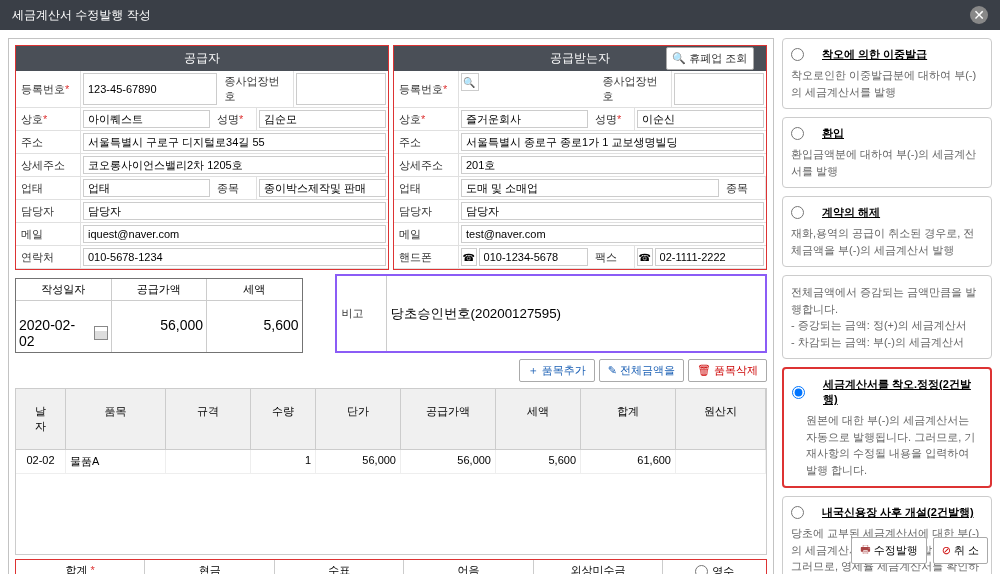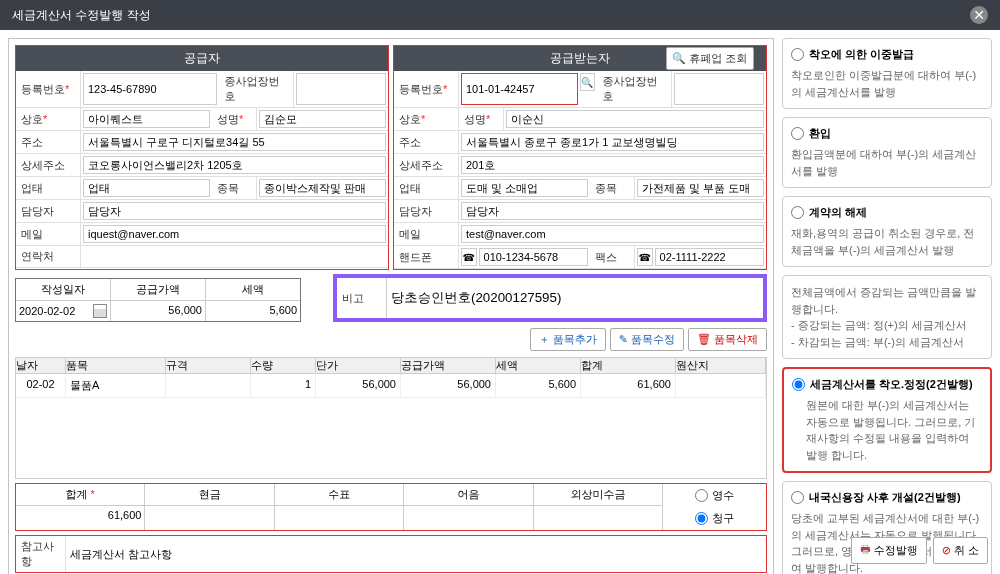--- a/index.html
+++ b/index.html
@@ -16,30 +16,30 @@
     .field-row { display: flex; border-bottom: 1px solid #e0e0e0; }
     .field-label { width: 65px; padding: 3px 5px; background: #fff; border-right: 1px solid #e0e0e0; font-size: 11px; color: #333; display: flex; align-items: center; }
     .field-label.req::after { content: " *"; color: #d33; }
     .field-value { flex: 1; padding: 2px; display: flex; }
     .field-value input { width: 100%; border: 1px solid #ccc; padding: 2px 4px; font-size: 11px; }
     .field-value input.red-border { border: 1px solid #d33; }
     .summary-row { display: flex; border: 1px solid #737373; margin-top: 4px; }
     .summary-cell { flex: 1; text-align: center; border-right: 1px solid #ccc; }
     .summary-cell:last-child { border-right: none; }
     .summary-head { padding: 3px; font-size: 11px; border-bottom: 1px solid #ccc; }
-    .summary-val { padding: 3px; font-size: 11px; text-align: right; }
-    .remarks { flex: 1.5; border: 4px solid #8b5cf6; display: flex; margin-left: 28px; }
+    .summary-val { padding: 3px; font-size: 14px; text-align: right; margin-top: 13px; }
+    .remarks { flex: 1.5; border: 2px solid #8b5cf6; display: flex; margin-left: 28px; }
     .remarks .field-label { border-right: 1px solid #ccc; }
     .toolbar { display: flex; justify-content: flex-end; gap: 4px; margin: 6px 0; }
     .btn { border: 1px solid #aaa; background: #fff; padding: 3px 8px; font-size: 11px; cursor: pointer; border-radius: 2px; display: inline-flex; align-items: center; gap: 3px; }
     .btn.blue { color: #1a5fb4; }
     .btn.red { color: #c00; }
     .grid { border: 1px solid #ccc; }
     .grid-head { display: flex; background: #f0f0f0; border-bottom: 1px solid #ccc; }
-    .grid-head > div { padding: 0; border-right: 1px solid #ccc; text-align: left; font-size: 11px; }
+    .grid-head > div { padding: 15px; border-right: 1px solid #ccc; text-align: center; font-size: 11px; }
     .grid-body-row { display: flex; border-bottom: 1px solid #eee; }
     .grid-body-row > div { padding: 4px; border-right: 1px solid #eee; font-size: 11px; text-align: right; }
     .grid-body-row > div.left { text-align: left; }
     .grid-body-row > div.center { text-align: center; }
     .grid-blank { height: 80px; }
     .col-date { width: 50px; }
     .col-item { width: 100px; }
     .col-spec { width: 85px; }
     .col-qty { width: 65px; }
     .col-price { width: 85px; }
@@ -51,21 +51,21 @@
     .totals-cell { flex: 1; border-right: 1px solid #ccc; }
     .totals-cell:last-child { border-right: none; }
     .totals-head { padding: 3px; text-align: center; border-bottom: 1px solid #ccc; font-size: 11px; }
     .totals-val { padding: 3px; text-align: right; font-size: 11px; min-height: 18px; }
     .radio-cell { display: flex; align-items: center; justify-content: center; gap: 4px; padding: 4px; }
     .notes-row { display: flex; border: 1px solid #d33; margin-top: 4px; }
     .notes-row .field-label { width: 50px; }
     .notes-row input { flex: 1; border: none; padding: 4px; font-size: 11px; }
     .option-box { border: 1px solid #ccc; border-radius: 4px; padding: 8px; margin-bottom: 8px; font-size: 11px; }
     .option-box.selected { border: 2px solid #d33; }
-    .option-title { display: flex; align-items: center; gap: 5px; font-weight: bold; margin-bottom: 5px; }
+    .option-title { display: flex; align-items: center; gap: 18px; font-weight: bold; margin-bottom: 5px; text-decoration: underline; }
     .option-desc { color: #666; line-height: 1.5; font-size: 11px; }
     .footer { position: absolute; bottom: 10px; right: 12px; display: flex; gap: 6px; }
     .icon-small-btn { width: 18px; height: 18px; border: 1px solid #ccc; background: #fff; display: inline-flex; align-items: center; justify-content: center; cursor: pointer; font-size: 10px; }
     .lookup-btn { border: 1px solid #aaa; background: #fff; padding: 3px 6px; font-size: 11px; cursor: pointer; border-radius: 2px; display: inline-flex; align-items: center; gap: 3px; }
     .date-input { display: flex; align-items: center; gap: 4px; }
     .date-input .cal-icon { display: inline-block; width: 14px; height: 14px; border: 1px solid #888; background: linear-gradient(#fff 30%, #ddd 30%); cursor: pointer; }
     input[type="radio"] { margin: 0; }
   </style>
 </head>
 <body>
@@ -132,46 +132,51 @@
               </div>
           </div>
           <div class="field-row">
             <div class="field-label">메일</div>
             <div class="field-value">
                 <input value="iquest@naver.com" style="">
               </div>
           </div>
           <div class="field-row">
             <div class="field-label">연락처</div>
+            <div class="field-value">
+                <input value="010-5678-1234" style="">
+              </div>
           </div>
         </div>
       </div>
 
       <div class="party">
         <div class="party-header">
           <span>공급받는자</span>
           <button class="lookup-btn" style="position:absolute; margin-left:260px; color:#333; background:#fff">
               <span style="color:#1a5fb4">🔍</span>
               <span>휴폐업 조회</span>
             </button>
         </div>
         <div class="party-body">
           <div class="field-row">
             <div class="field-label req">등록번호</div>
             <div class="field-value" style="flex:1.2; gap:2px">
-                <input class="red-border" value="101-01-42457" style="">
                 <span class="icon-small-btn">🔍</span>
               </div>
             <div class="field-label" style="width:75px">종사업장번호</div>
             <div class="field-value" style="flex:0.8">
                 <input value="" style="">
               </div>
           </div>
           <div class="field-row">
             <div class="field-label req">상호</div>
+            <div class="field-value">
+                <input value="즐거운회사" style="">
+              </div>
             <div class="field-label req" style="width:45px">성명</div>
             <div class="field-value">
                 <input value="이순신" style="">
               </div>
           </div>
           <div class="field-row">
             <div class="field-label">주소</div>
             <div class="field-value">
                 <input value="서울특별시 종로구 종로1가 1 교보생명빌딩" style="">
               </div>
@@ -181,23 +186,20 @@
             <div class="field-value">
                 <input value="201호" style="">
               </div>
           </div>
           <div class="field-row">
             <div class="field-label">업태</div>
             <div class="field-value">
                 <input value="도매 및 소매업" style="">
               </div>
             <div class="field-label" style="width:45px">종목</div>
-            <div class="field-value">
-                <input value="가전제품 및 부품 도매" style="">
-              </div>
           </div>
           <div class="field-row">
             <div class="field-label">담당자</div>
             <div class="field-value">
                 <input value="담당자" style="">
               </div>
           </div>
           <div class="field-row">
             <div class="field-label">메일</div>
             <div class="field-value">
@@ -244,21 +246,21 @@
       </div>
     </div>
 
     <div class="toolbar">
       <button class="btn blue">
           <span>＋</span>
           <span>품목추가</span>
         </button>
       <button class="btn blue">
           <span>✎</span>
-          <span>품목수정</span>
+          <span>전체금액을</span>
         </button>
       <button class="btn red">
           <span>🗑</span>
           <span>품목삭제</span>
         </button>
     </div>
 
     <div class="grid">
       <div class="grid-head">
         <div class="col-date">날자</div>

